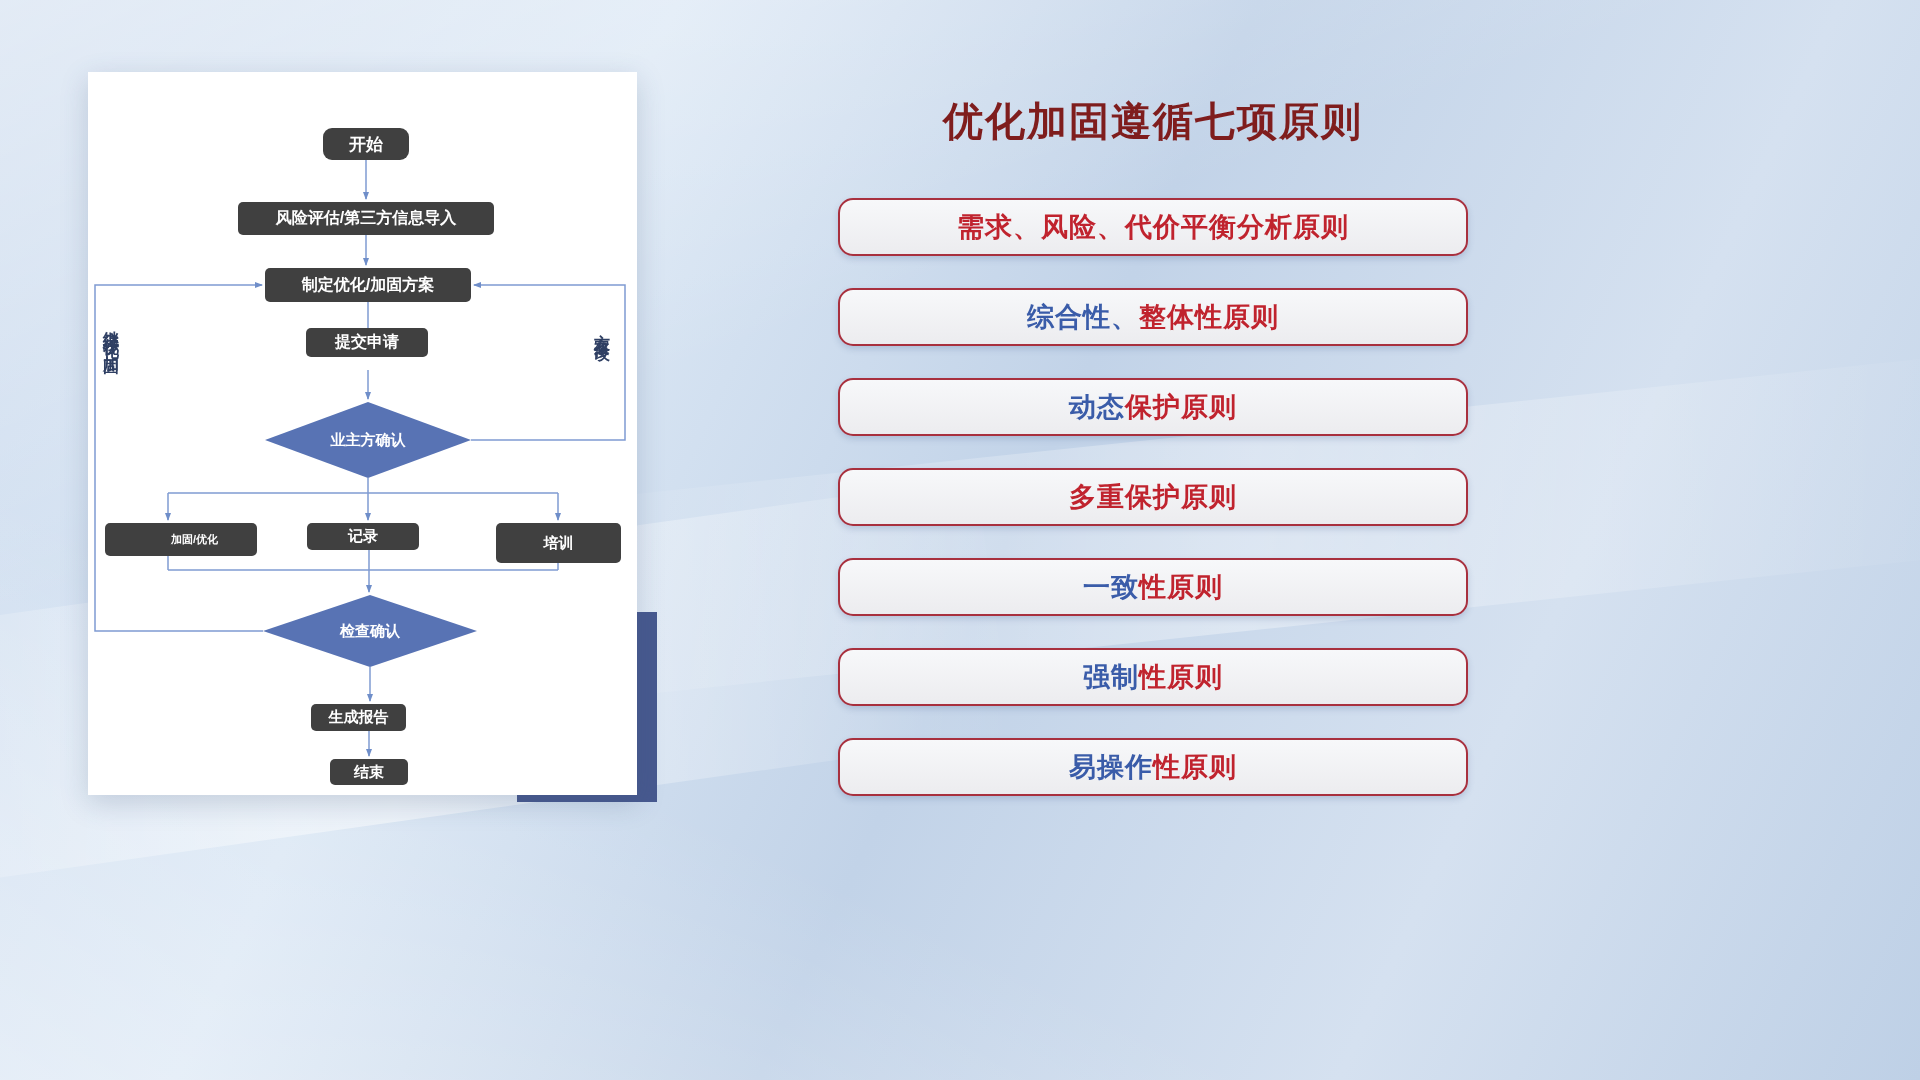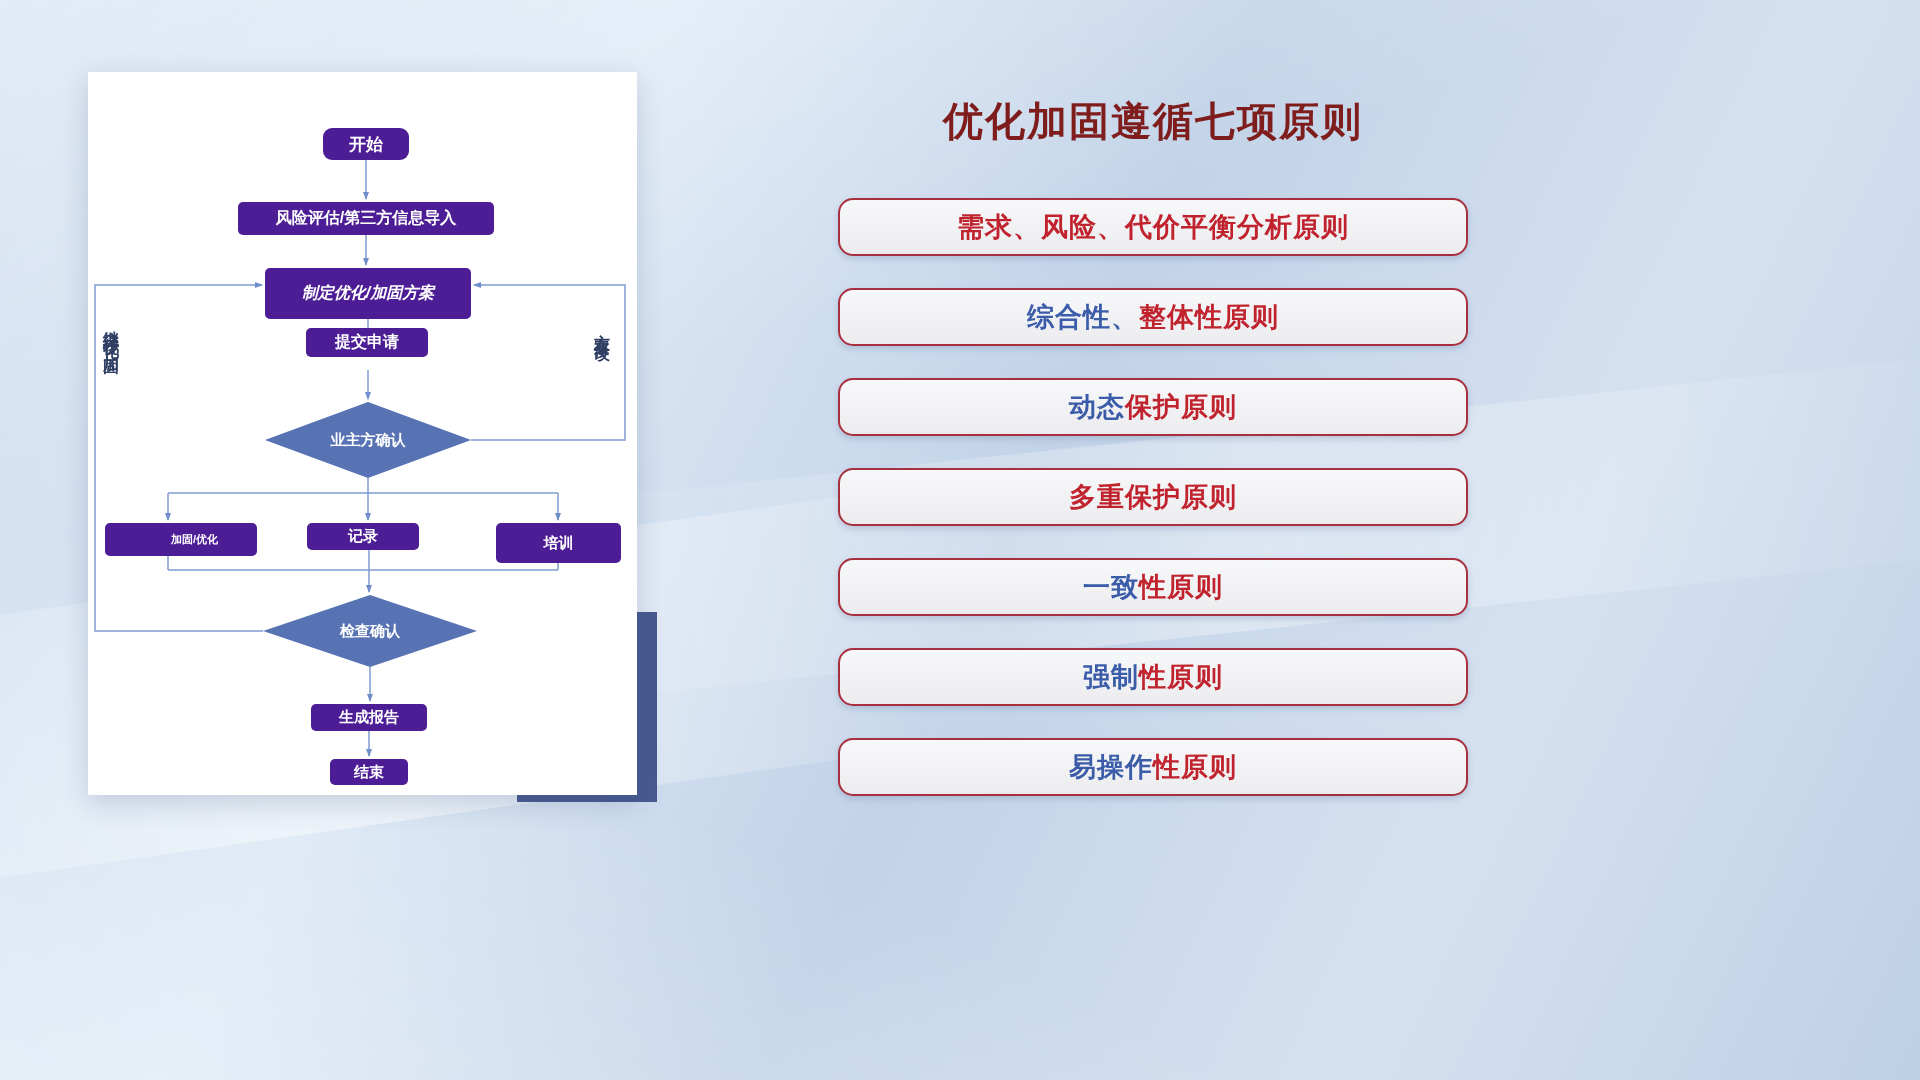--- a/index.html
+++ b/index.html
@@ -26,33 +26,33 @@
     background:#47598f;
   }
   #flow-card{
     position:absolute;left:88px;top:72px;width:549px;height:723px;
     background:#ffffff;
     box-shadow:0 8px 26px rgba(60,80,120,.22);
   }
   #flow-svg{position:absolute;left:0;top:0;width:549px;height:723px;}
 
   .fnode{
-    position:absolute;background:#4c1d95;color:#fff;
+    position:absolute;background:#404040;color:#fff;
     display:flex;align-items:center;justify-content:center;
     font-weight:bold;font-size:16px;border-radius:5px;
     white-space:nowrap;z-index:2;
   }
   #n-start{left:235px;top:56px;width:86px;height:32px;border-radius:9px;font-size:17px;}
   #n-risk{left:150px;top:130px;width:256px;height:33px;}
-  #n-plan{left:177px;top:196px;width:206px;height:51px;font-style:italic;}
+  #n-plan{left:177px;top:196px;width:206px;height:34px;}
   #n-submit{left:218px;top:256px;width:122px;height:29px;}
   #n-reinforce{left:17px;top:451px;width:125px;height:33px;font-size:11px;padding-left:27px;}
   #n-record{left:219px;top:451px;width:112px;height:27px;font-size:15px;}
   #n-training{left:408px;top:451px;width:125px;height:40px;font-size:15px;}
-  #n-report{left:223px;top:632px;width:116px;height:27px;font-size:15px;}
+  #n-report{left:223px;top:632px;width:95px;height:27px;font-size:15px;}
   #n-end{left:242px;top:687px;width:78px;height:26px;font-size:15px;}
 
   .fdiamond{
     position:absolute;background:#5873b4;color:#fff;
     display:flex;align-items:center;justify-content:center;
     font-weight:bold;font-size:15px;z-index:2;
     clip-path:polygon(50% 0,100% 50%,50% 100%,0 50%);
   }
   #d-owner{left:177px;top:330px;width:206px;height:76px;}
   #d-check{left:175px;top:523px;width:214px;height:72px;}

